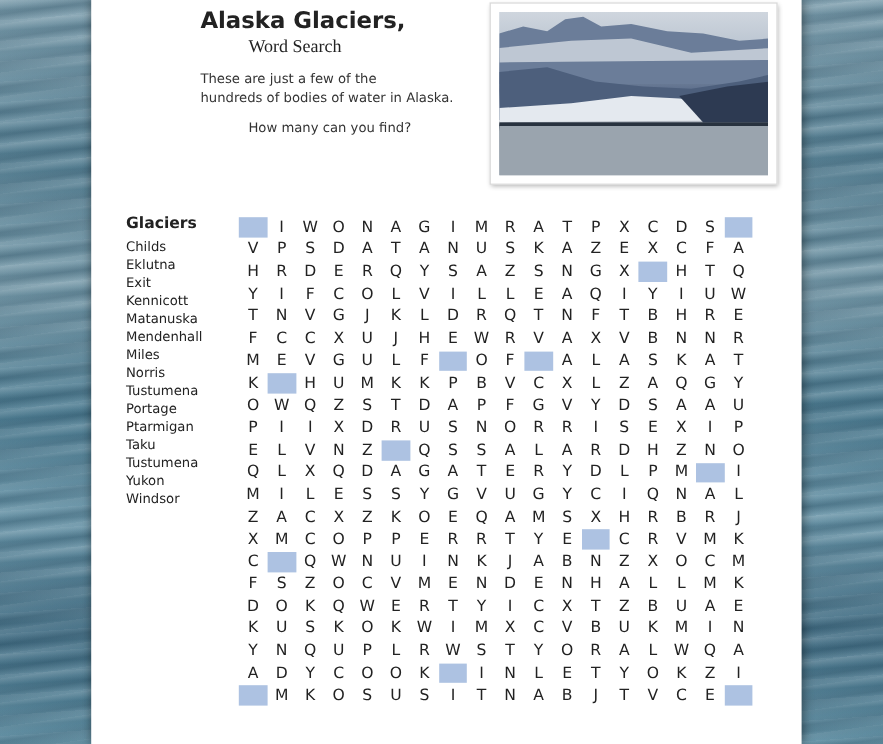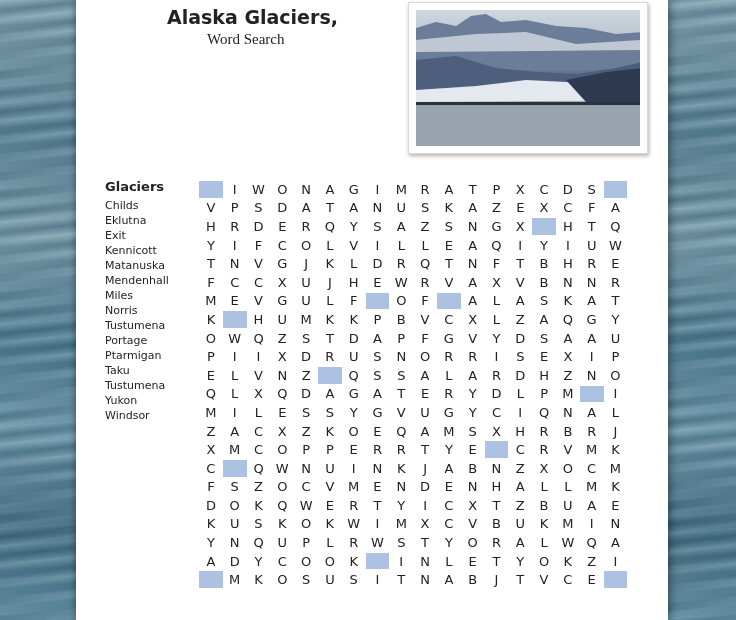--- a/index.html
+++ b/index.html
@@ -52,20 +52,25 @@
   .cell.hl { background: #adc2e2; margin: 1px 0; }
 </style>
 </head>
 <body>
 
 <div class="page">
 
   <div class="title-block">
     <div class="title-line">Alaska Glaciers,</div>
     <div class="subtitle">Word Search</div>
+    <div class="intro">
+      <div>These are just a few of the</div>
+      <div>hundreds of bodies of water in Alaska.</div>
+    </div>
+    <div class="question">How many can you find?</div>
   </div>
 
   <div class="photo-frame">
     <div class="photo">
       <svg width="226" height="138" viewBox="0 0 226 138">
         <polygon points="0,18 20,12 40,16 55,6 70,4 85,12 110,10 140,16 170,18 200,24 226,22 226,60 0,60" fill="#6b7d99"></polygon>
         <polygon points="0,30 60,24 110,22 160,34 226,30 226,40 0,42" fill="#d3d9e1" opacity="0.8"></polygon>
         <polygon points="0,50 40,46 80,58 120,62 160,64 200,58 226,52 226,90 0,90" fill="#4d5f7c"></polygon>
         <polygon points="0,80 60,76 110,70 150,72 190,76 226,78 226,90 0,92" fill="#e4e9ef"></polygon>
         <polygon points="150,70 190,62 226,58 226,92 170,92" fill="#2d3a52"></polygon>

